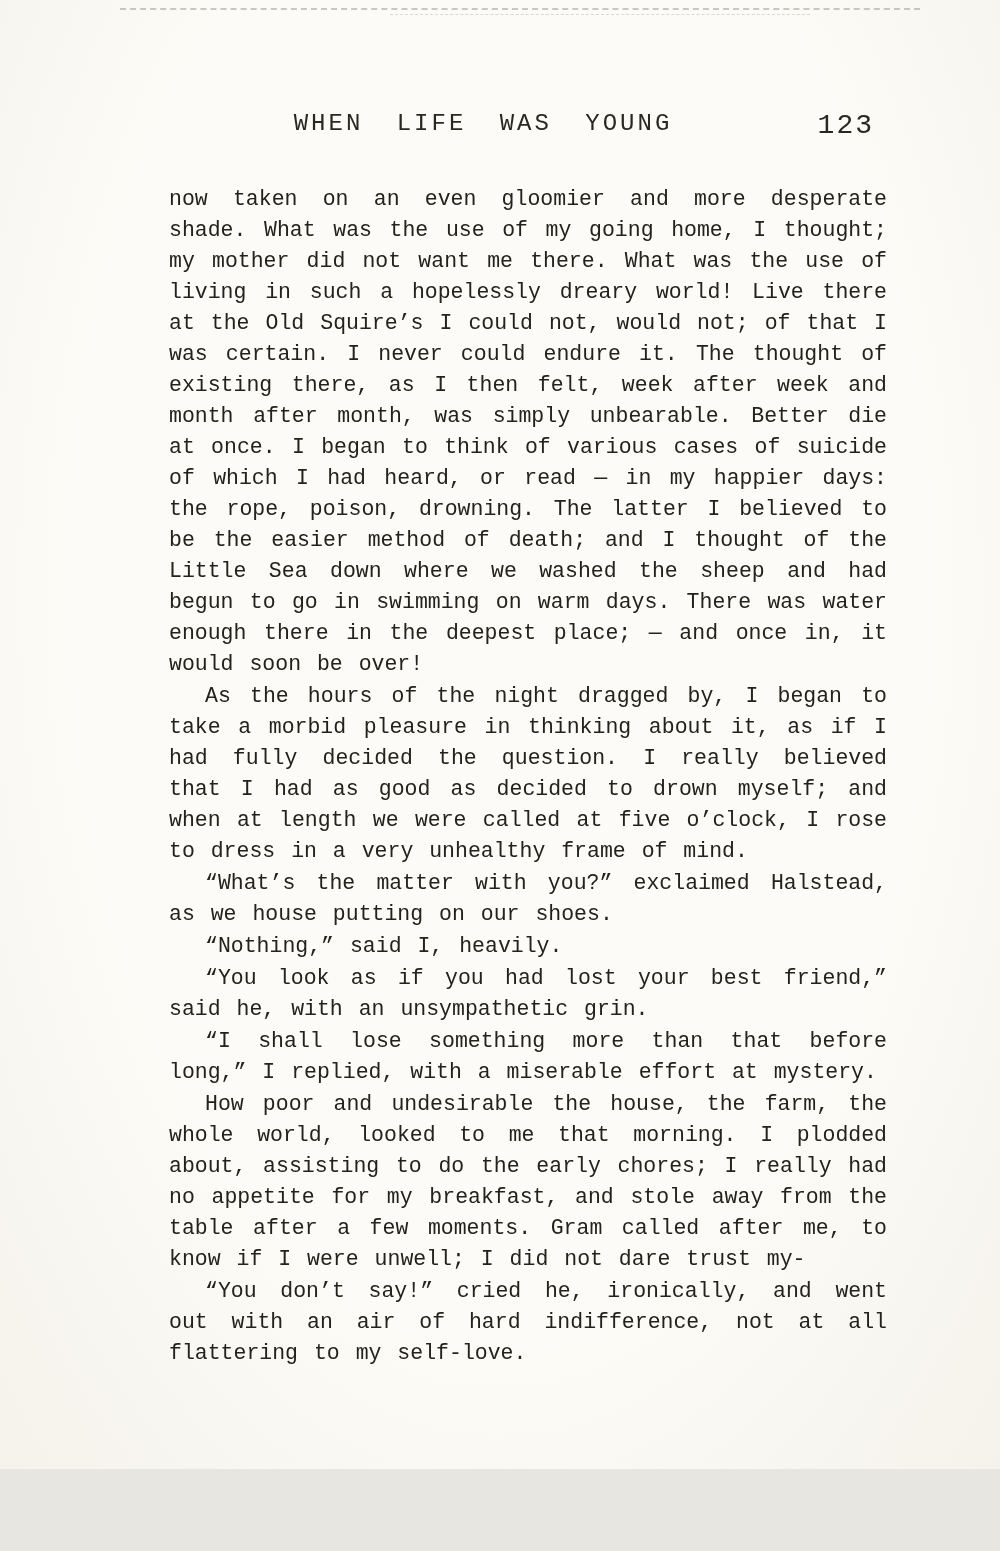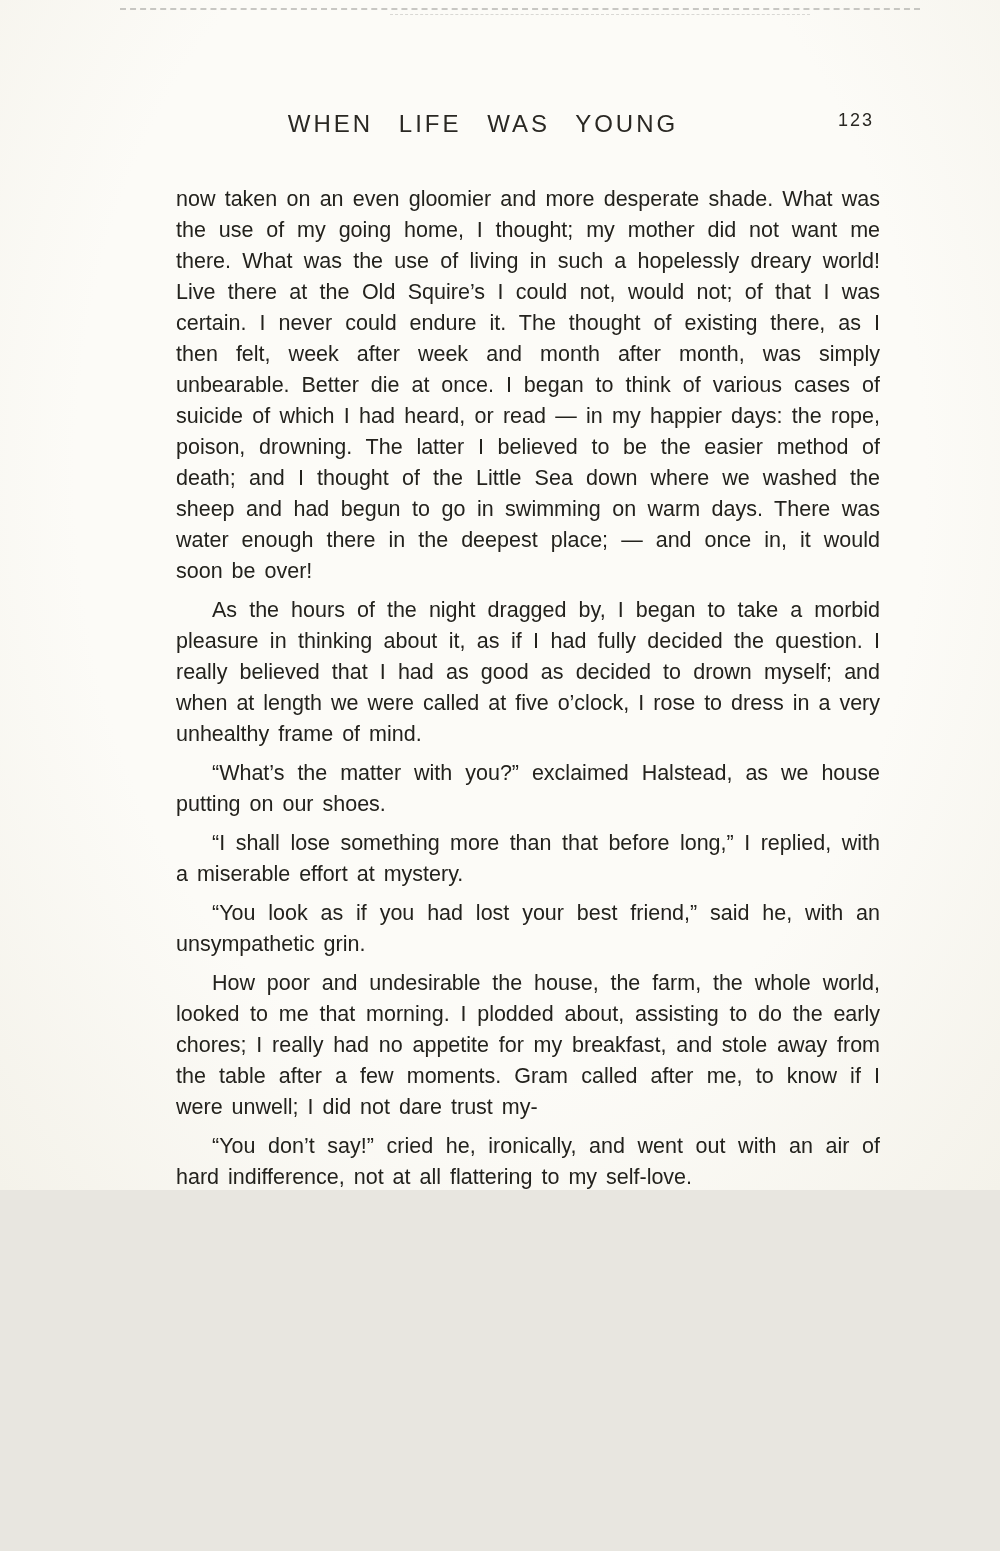--- a/index.html
+++ b/index.html
@@ -3,26 +3,26 @@
 <meta charset="utf-8">
 <style>
   html, body {
     margin: 0;
     padding: 0;
     background: #e8e6e0;
   }
   .page {
     position: relative;
     width: 1000px;
-    height: 1190px;
+    height: 1469px;
     margin: 0 auto;
     background: #fbfaf5;
     background-image: radial-gradient(ellipse at 50% 40%, #fcfbf7 60%, #f4f2ea 100%);
     overflow: hidden;
-    font-family: Liberation Sans, sans-serif;
+    font-family: Liberation Mono, monospace;
     color: #26241f;
   }
   .scan-marks {
     position: absolute;
     top: 8px;
     left: 120px;
     width: 800px;
     height: 0;
     border-top: 2px dashed #8a8a86;
     opacity: 0.45;
@@ -55,26 +55,26 @@
     font-size: 24px;
     letter-spacing: 3px;
     word-spacing: 16px;
     color: #2a2823;
     white-space: nowrap;
   }
   .page-number {
     position: absolute;
     right: 14px;
     top: 0;
-    font-size: 18px;
+    font-size: 28px;
     letter-spacing: 2px;
     color: #2a2823;
   }
   .body-text p {
-    margin: 8px;
+    margin: 1px;
     font-size: 21.5px;
     line-height: 31px;
     text-align: justify;
     word-spacing: 0.14em;
     color: #23221d;
   }
   .body-text p.indent {
     text-indent: 36px;
   }
 </style>
@@ -88,19 +88,20 @@
   <div class="content">
     <div class="header">
       <span class="running-title">WHEN LIFE WAS YOUNG</span>
       <span class="page-number">123</span>
     </div>
 
     <div class="body-text" id="body-text">
         <p class="">now taken on an even gloomier and more desperate shade. What was the use of my going home, I thought; my mother did not want me there. What was the use of living in such a hopelessly dreary world! Live there at the Old Squire’s I could not, would not; of that I was certain. I never could endure it. The thought of existing there, as I then felt, week after week and month after month, was simply unbearable. Better die at once. I began to think of various cases of suicide of which I had heard, or read — in my happier days: the rope, poison, drowning. The latter I believed to be the easier method of death; and I thought of the Little Sea down where we washed the sheep and had begun to go in swimming on warm days. There was water enough there in the deepest place; — and once in, it would soon be over!</p>
         <p class="indent">As the hours of the night dragged by, I began to take a morbid pleasure in thinking about it, as if I had fully decided the question. I really believed that I had as good as decided to drown myself; and when at length we were called at five o’clock, I rose to dress in a very unhealthy frame of mind.</p>
         <p class="indent">“What’s the matter with you?” exclaimed Halstead, as we house putting on our shoes.</p>
+        <p class="indent">“Nothing,” said I, heavily.</p>
+        <p class="indent">“You look as if you had lost your best friend,” said he, with an unsympathetic grin.</p>
         <p class="indent">“I shall lose something more than that before long,” I replied, with a miserable effort at mystery.</p>
-        <p class="indent">“You look as if you had lost your best friend,” said he, with an unsympathetic grin.</p>
         <p class="indent">How poor and undesirable the house, the farm, the whole world, looked to me that morning. I plodded about, assisting to do the early chores; I really had no appetite for my breakfast, and stole away from the table after a few moments. Gram called after me, to know if I were unwell; I did not dare trust my-</p>
         <p class="indent">“You don’t say!” cried he, ironically, and went out with an air of hard indifference, not at all flattering to my self-love.</p>
       </div>
   </div>
 </div>
 
 </body></html>

